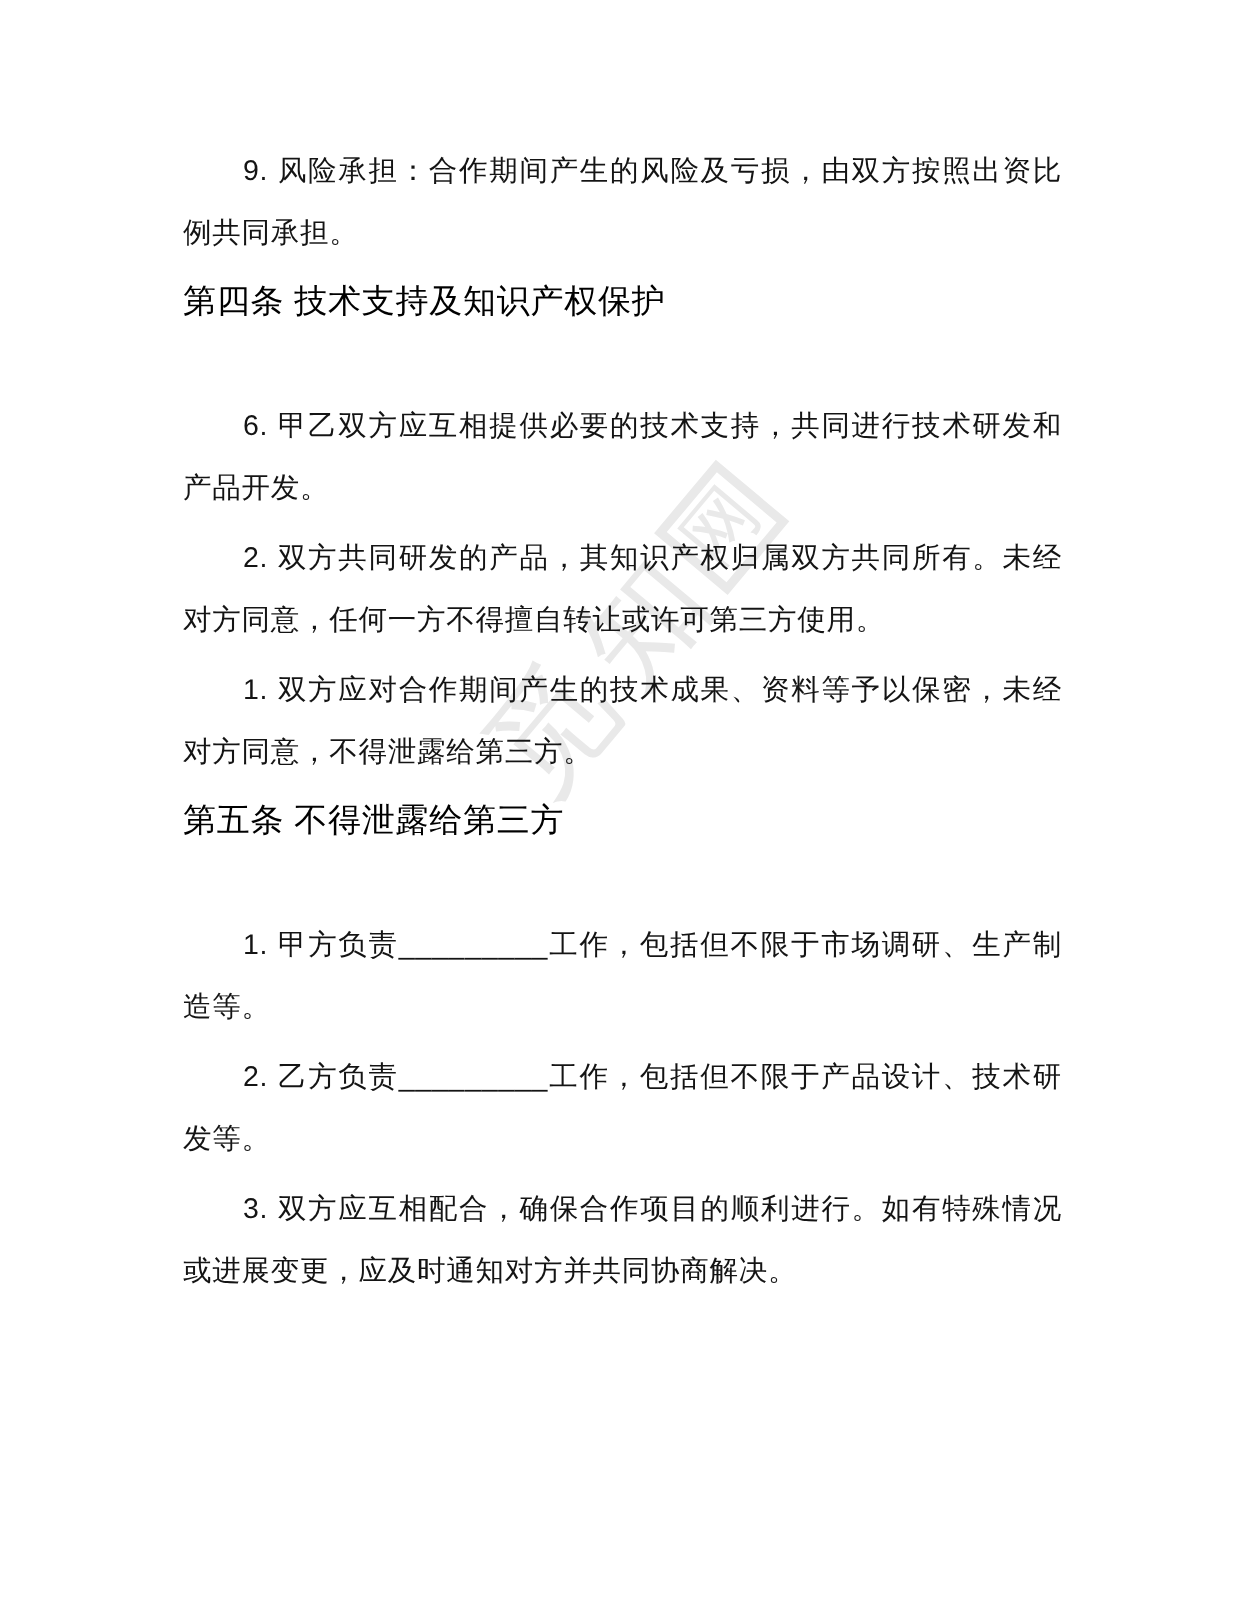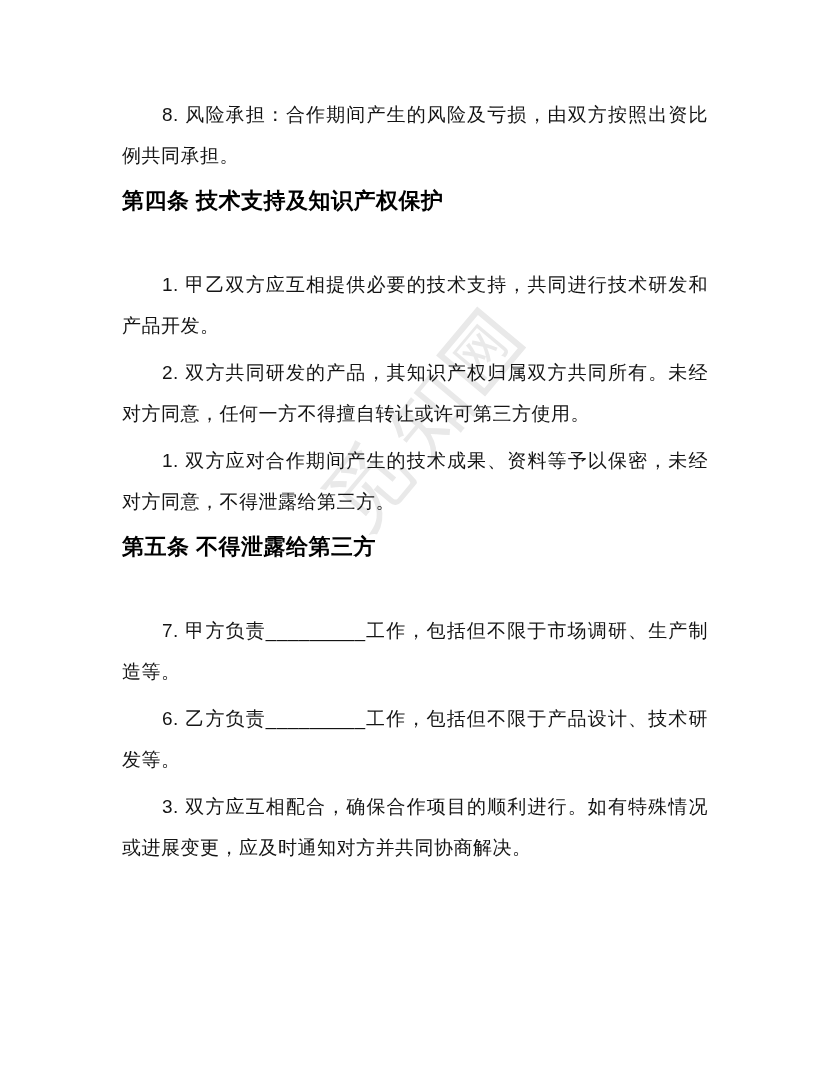--- a/index.html
+++ b/index.html
@@ -70,50 +70,50 @@
     line-height: 41px;
     color: #141414;
     text-indent: 40px;
     text-align: justify;
     letter-spacing: 0.5px;
   }
   .heading {
     margin: 10px 0 48px 0;
     font-size: 22px;
     line-height: 30px;
-    font-weight: bold;
+    font-weight: normal;
     color: #000000;
     letter-spacing: 0.5px;
   }
 </style>
 </head>
 <body>
 
 <div class="page">
 
   <div class="watermark">
     <span class="wm-text">觅知</span>
     <span class="wm-diamond">
       <span>网</span>
     </span>
   </div>
 
   <div class="doc">
-    <p class="para">8. 风险承担：合作期间产生的风险及亏损，由双方按照出资比例共同承担。</p>
+    <p class="para">9. 风险承担：合作期间产生的风险及亏损，由双方按照出资比例共同承担。</p>
 
     <h2 class="heading">第四条 技术支持及知识产权保护</h2>
 
-    <p class="para">1. 甲乙双方应互相提供必要的技术支持，共同进行技术研发和产品开发。</p>
+    <p class="para">6. 甲乙双方应互相提供必要的技术支持，共同进行技术研发和产品开发。</p>
 
     <p class="para">2. 双方共同研发的产品，其知识产权归属双方共同所有。未经对方同意，任何一方不得擅自转让或许可第三方使用。</p>
 
     <p class="para">1. 双方应对合作期间产生的技术成果、资料等予以保密，未经对方同意，不得泄露给第三方。</p>
 
     <h2 class="heading">第五条 不得泄露给第三方</h2>
 
-    <p class="para">7. 甲方负责_________工作，包括但不限于市场调研、生产制造等。</p>
+    <p class="para">1. 甲方负责_________工作，包括但不限于市场调研、生产制造等。</p>
 
-    <p class="para">6. 乙方负责_________工作，包括但不限于产品设计、技术研发等。</p>
+    <p class="para">2. 乙方负责_________工作，包括但不限于产品设计、技术研发等。</p>
 
     <p class="para">3. 双方应互相配合，确保合作项目的顺利进行。如有特殊情况或进展变更，应及时通知对方并共同协商解决。</p>
   </div>
 
 </div>
 
 </body></html>

